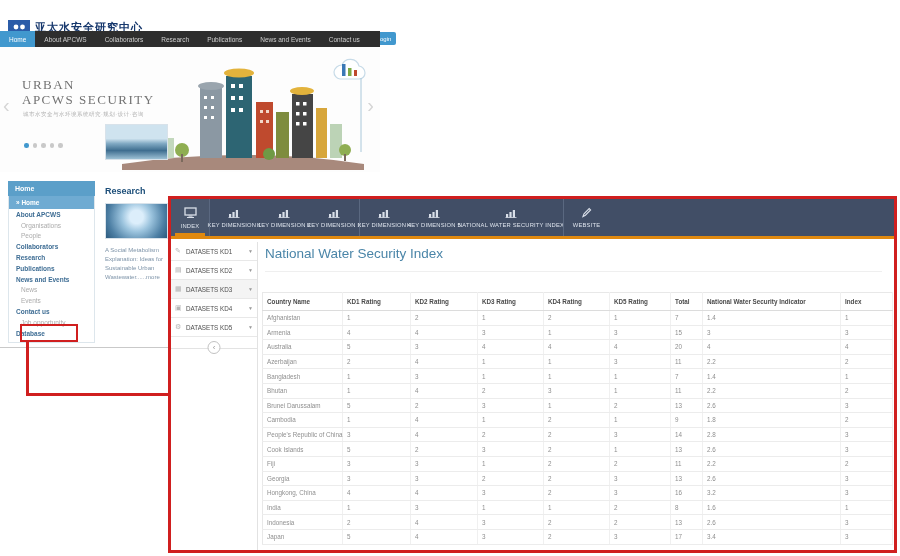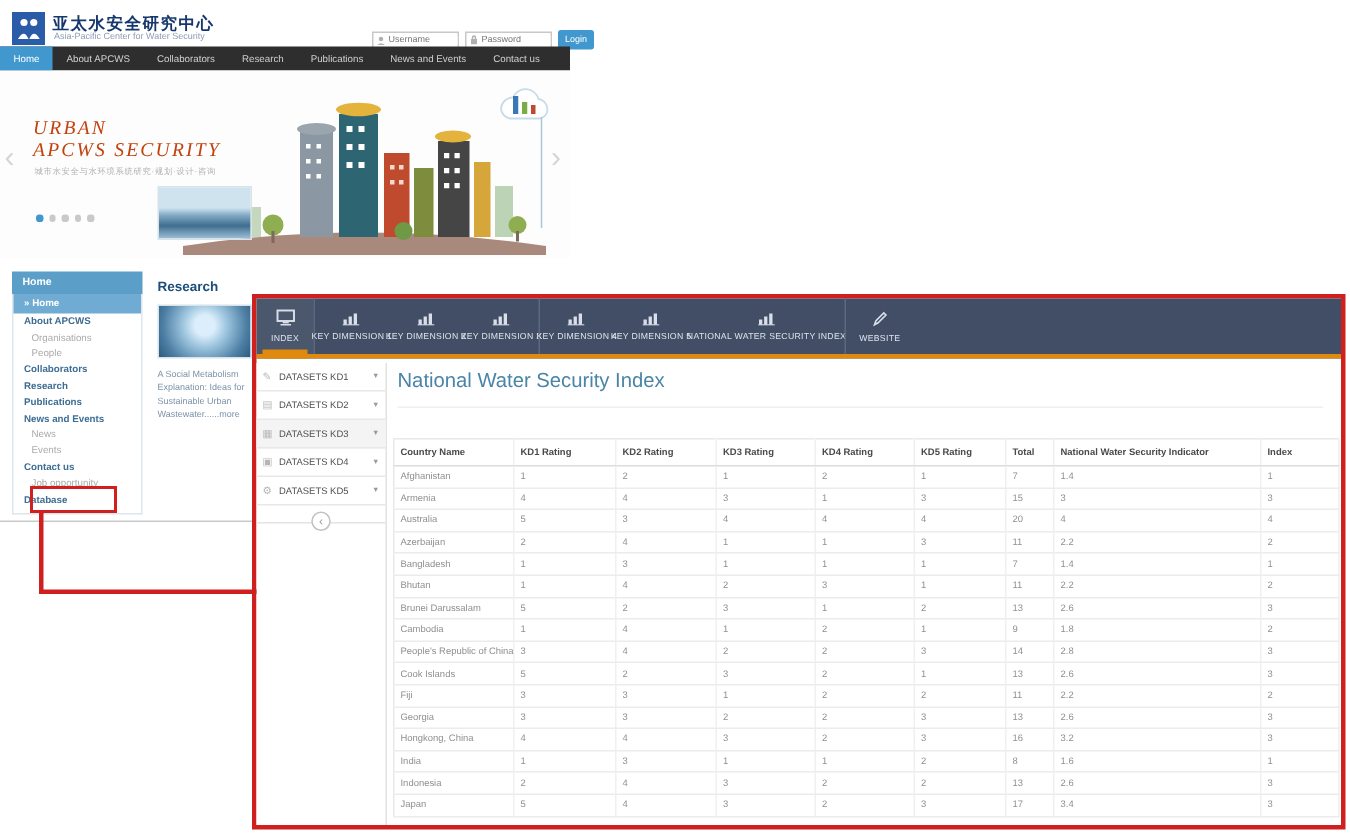--- a/index.html
+++ b/index.html
@@ -4,36 +4,36 @@
 <style>
   * { box-sizing: border-box; margin: 0; padding: 0; }
   html,body { width:900px; height:556px; }
   body {
     position: relative;
     font-family: "Liberation Sans", sans-serif;
     background: #fff;
     overflow: hidden;
   }
   
-  .header { position:absolute; left:0; top:4px; width:380px; height:14px; background:#fff; }
+  .header { position:absolute; left:0; top:16px; width:380px; height:14px; background:#fff; }
   .logo-box { position:absolute; left:8px; top:4px; width:22px; height:22px; background:#2b5ca8; }
   .logo-zh { position:absolute; left:35px; top:4px; font-size:11px; font-weight:bold; color:#17386d; letter-spacing:1px; white-space:nowrap; }
   .logo-en { position:absolute; left:36px; top:18px; font-size:6px; color:#8d9cb6; white-space:nowrap; }
   .login-bar { position:absolute; left:248px; top:16px; height:13px; display:flex; gap:4px; align-items:center; }
   .login-field { width:58px; height:12px; border:1px solid #c8c8c8; background:#fff; display:flex; align-items:center; gap:2px; padding-left:2px; }
   .login-field input { border:none; outline:none; width:46px; font-size:6px; color:#888; font-family:"Liberation Sans",sans-serif; }
   .login-btn { width:24px; height:13px; background:var(--navblue,#3f8fd0); color:#fff; font-size:6px; display:flex; align-items:center; justify-content:center; border-radius:2px; border:none; }
   
   .navbar { position:absolute; left:0; top:31px; width:380px; height:16px; background:#2e2e2e; display:flex; }
   .nav-item { font-size:6.5px; color:#cfcfcf; padding:0 9px; display:flex; align-items:center; white-space:nowrap; }
   .nav-item.active { background:var(--navblue,#4198ce); color:#fff; }
   .nav-caret { position:absolute; left:18px; top:47px; width:0; height:0; border-left:4px solid transparent; border-right:4px solid transparent; border-top:4px solid var(--navblue,#4198ce); }
   
   .banner { position:absolute; left:0; top:47px; width:380px; height:125px; background:#fdfdfd; overflow:hidden; }
-  .banner-title { position:absolute; left:22px; top:30px; font-family:"Liberation Serif", serif; font-size:13px; letter-spacing:1.5px; color:#c2410c; line-height:15px;font-style:italic; }
+  .banner-title { position:absolute; left:22px; top:30px; font-family:"Liberation Serif", serif; font-size:13px; letter-spacing:1.5px; color:#737373; line-height:15px; }
   .banner-sub { position:absolute; left:23px; top:64px; font-size:5.5px; color:#b0b0b0; letter-spacing:.5px; }
   .car-arrow { position:absolute; top:48px; font-size:20px; color:#d5d5d5; line-height:20px; cursor:pointer; }
   .car-prev { left:3px; } .car-next { right:6px; }
   .dots { position:absolute; left:24px; top:96px; display:flex; gap:4px; }
   .dot { width:4.5px; height:4.5px; border-radius:50%; background:#c9c9c9; }
   .dot.active { background:var(--navblue,#4198ce); }
   .svg-city { position:absolute; left:112px; top:3px; width:262px; height:120px; }
   
   .side { position:absolute; left:8px; top:181px; width:87px; }
   .side-header { height:15px; background:var(--sideblue,#5b9fc9); color:#fff; font-size:7px; font-weight:bold; display:flex; align-items:center; padding-left:7px; }

